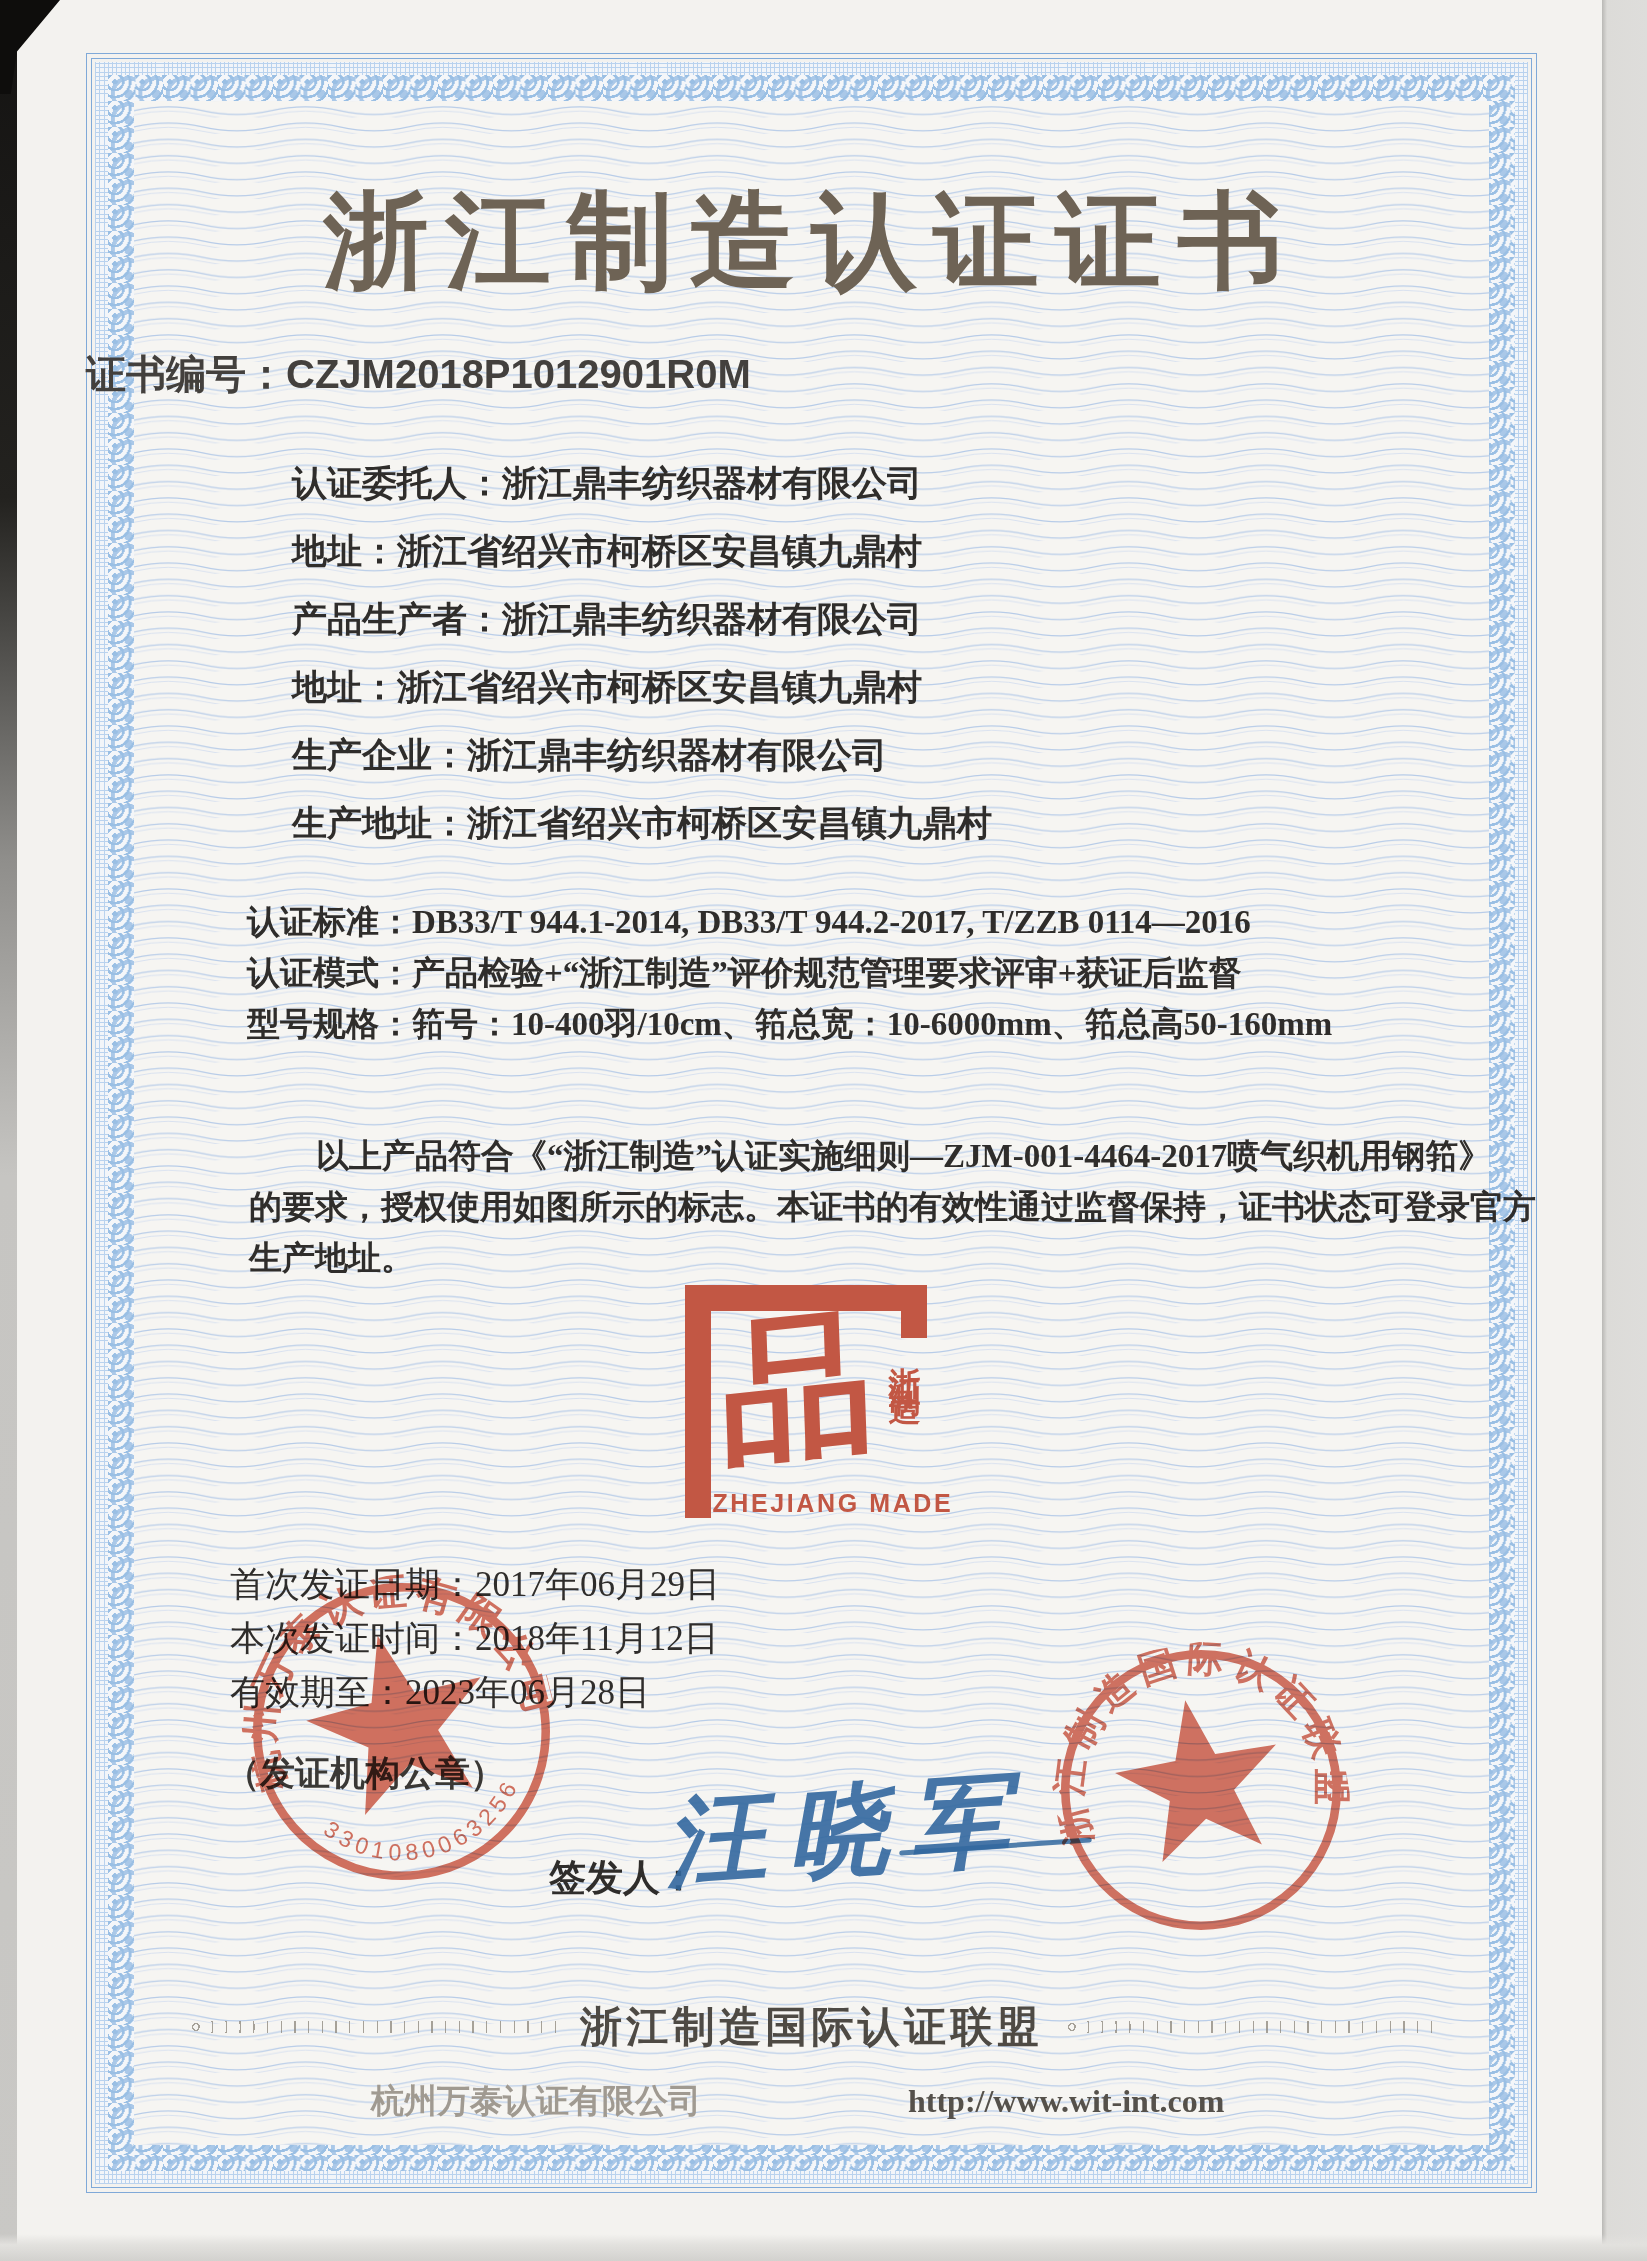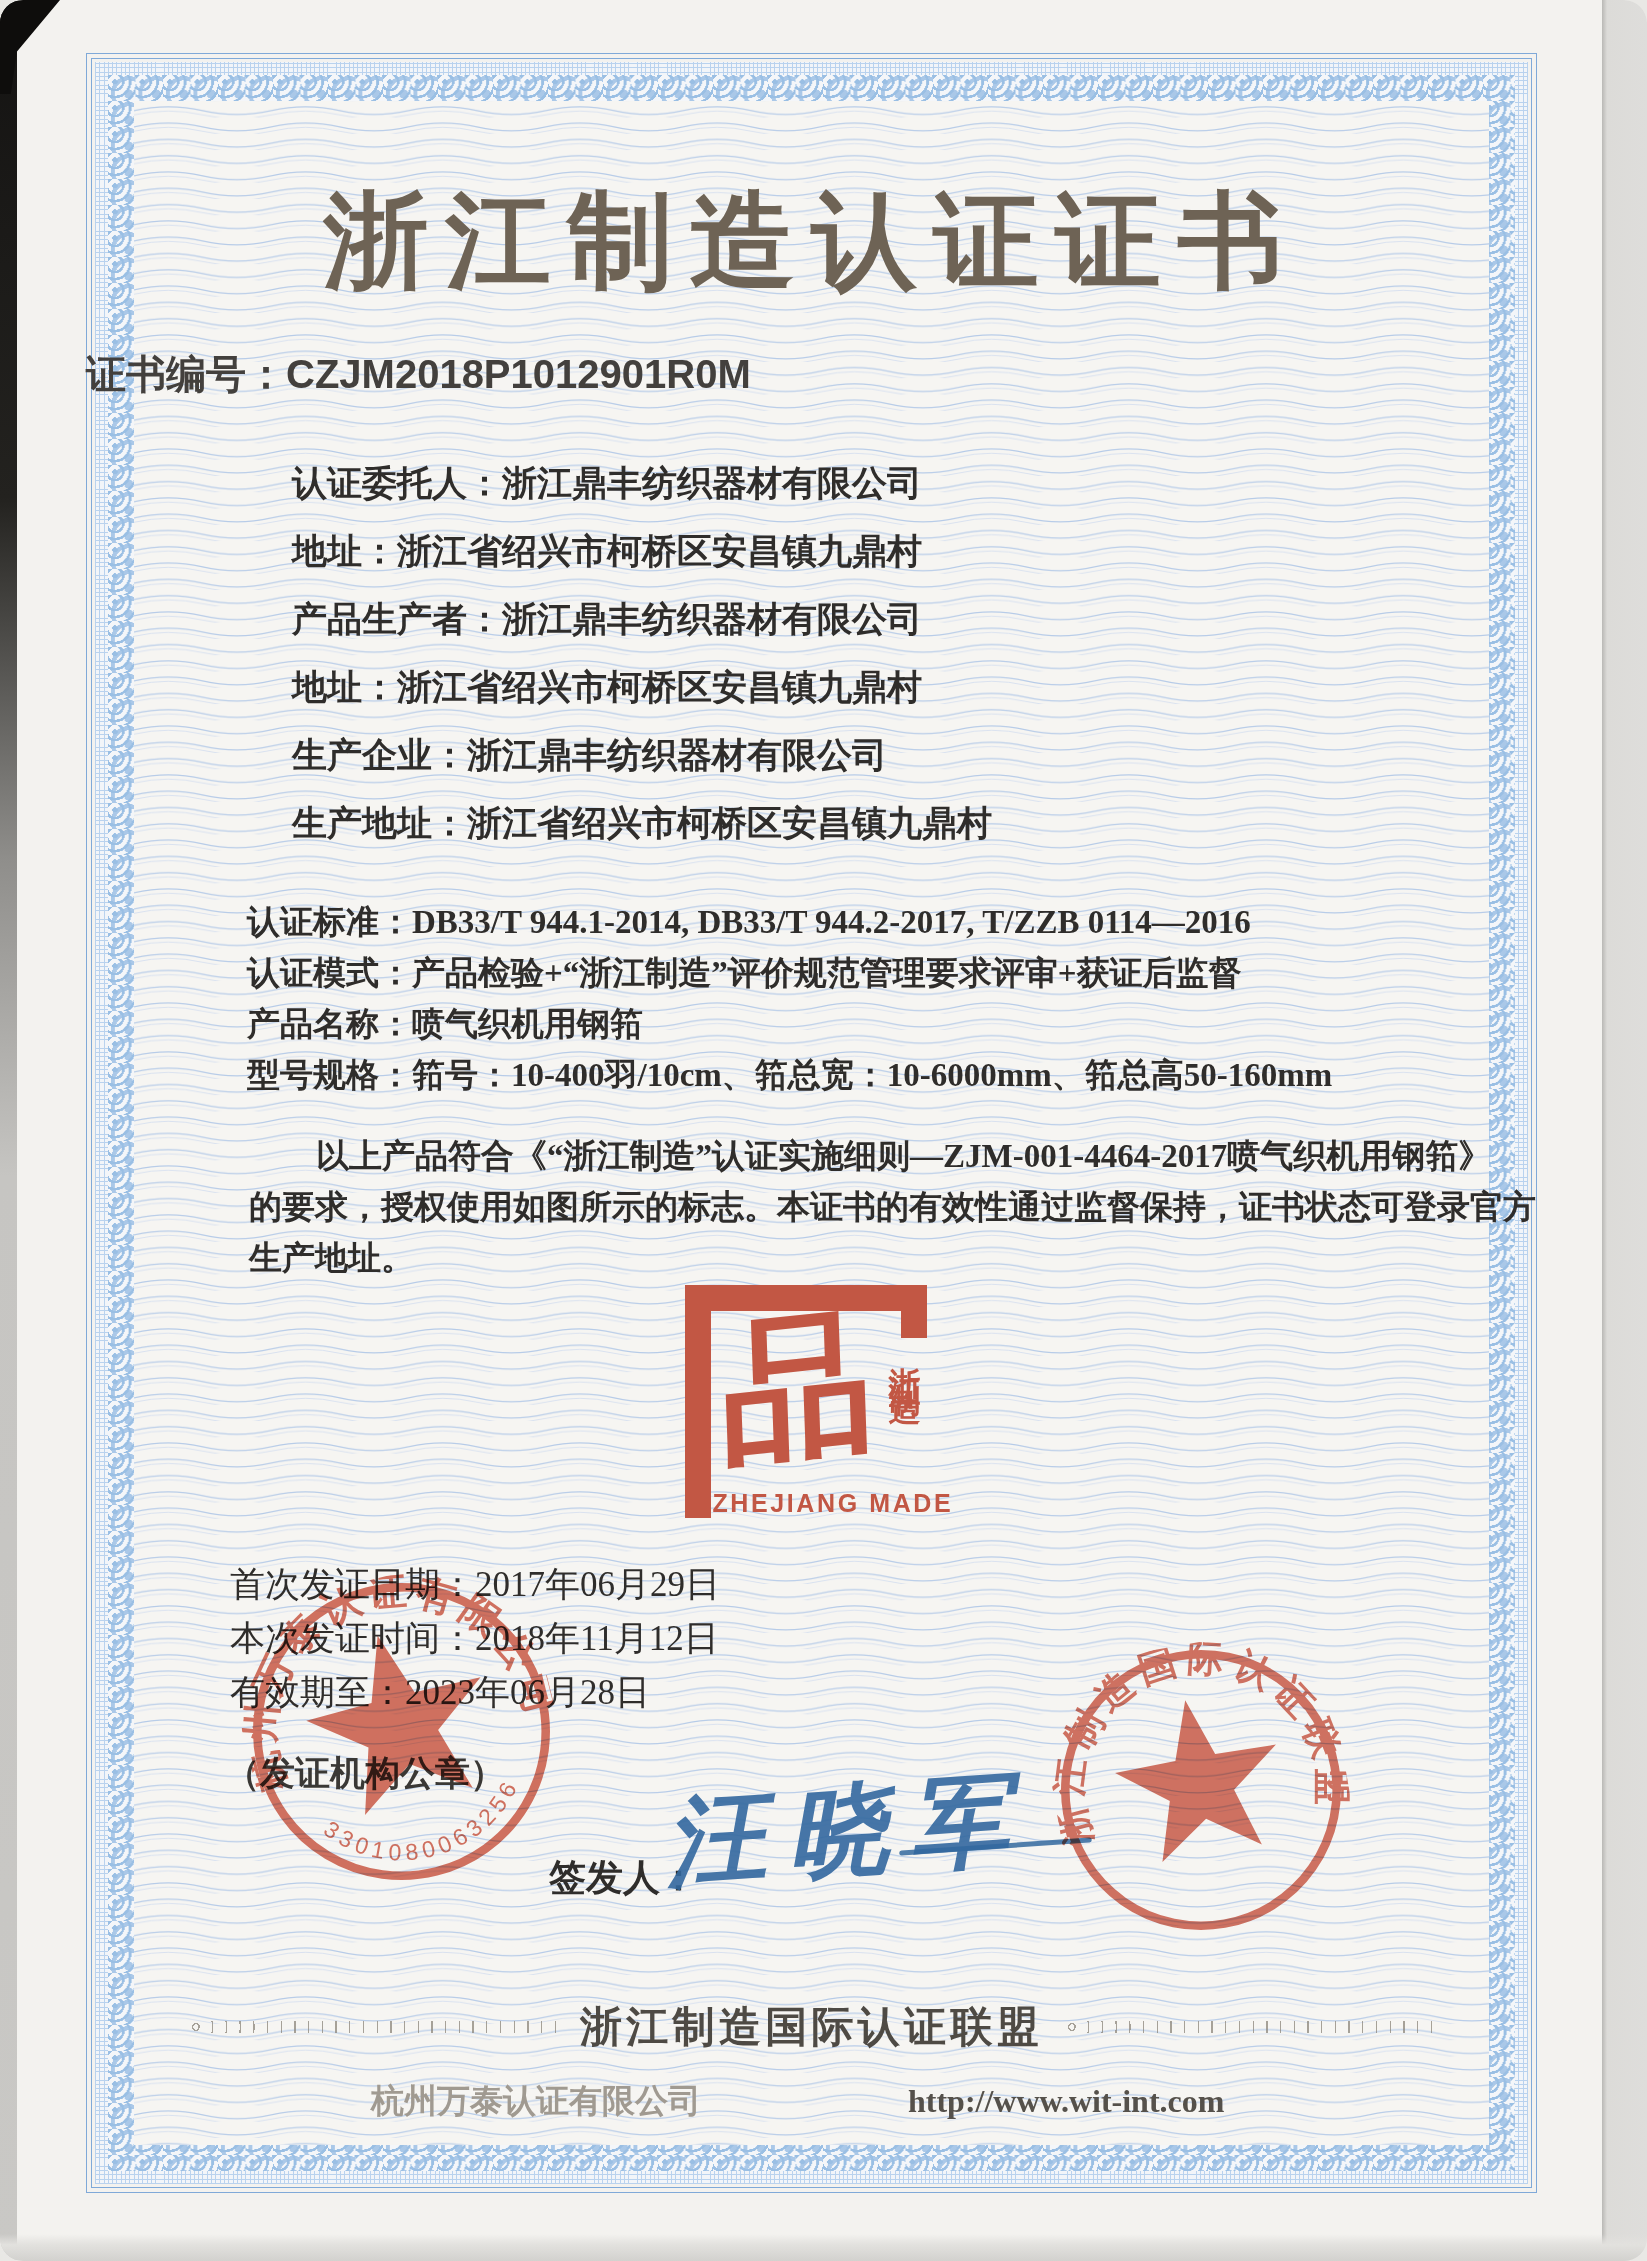--- a/index.html
+++ b/index.html
@@ -1,17 +1,17 @@
 <!DOCTYPE html>
 <html style="font-size:13.7px"><head>
 <meta charset="utf-8">
 <style>
   html,body{margin:0;padding:0;background:#e9e8e5;}
   .page{position:relative;width:1647px;height:2261px;background:#f3f2ef;overflow:hidden;
-        font-family:"Liberation Serif","DejaVu Serif",serif;color:#2f2d2b;border-radius:23px;}
+        font-family:"Liberation Serif","DejaVu Serif",serif;color:#2f2d2b;}
 
   
   .edge-left{position:absolute;left:0;top:0;width:17px;height:2261px;
     background:linear-gradient(180deg,#141312 0%,#23221f 22%,#8f8e8b 38%,#c6c5c2 52%,#c9c8c5 100%);}
   .edge-corner{position:absolute;left:0;top:0;width:60px;height:94px;background:#0e0d0c;
     clip-path:polygon(0 0,100% 0,28% 55%,18% 100%,0 100%);}
   .edge-right{position:absolute;right:0;top:0;width:45px;height:2261px;
     background:linear-gradient(90deg,#b9b8b5 0,#dcdbd8 5.1px,#dedddb 100%);}
   .edge-bottom{position:absolute;left:0;bottom:0;width:1647px;height:27.5px;
     background:linear-gradient(180deg,rgba(0,0,0,0) 0,#e2e1de 40%,#d2d1ce 100%);}
@@ -113,21 +113,20 @@
     <div>地址：浙江省绍兴市柯桥区安昌镇九鼎村</div>
     <div>产品生产者：浙江鼎丰纺织器材有限公司</div>
     <div>地址：浙江省绍兴市柯桥区安昌镇九鼎村</div>
     <div>生产企业：浙江鼎丰纺织器材有限公司</div>
     <div>生产地址：浙江省绍兴市柯桥区安昌镇九鼎村</div>
   </div>
 
   <div class="abs detail-block">
     <div>认证标准：DB33/T 944.1-2014, DB33/T 944.2-2017, T/ZZB 0114—2016</div>
     <div>认证模式：产品检验+“浙江制造”评价规范管理要求评审+获证后监督</div>
-    <div>产品名称：喷气织机用钢筘</div>
     <div>型号规格：筘号：10-400羽/10cm、筘总宽：10-6000mm、筘总高50-160mm</div>
   </div>
 
   <div class="abs statement">
     <div class="indent">以上产品符合《“浙江制造”认证实施细则—ZJM-001-4464-2017喷气织机用钢筘》</div>
     <div>的要求，授权使用如图所示的标志。本证书的有效性通过监督保持，证书状态可登录官方</div>
     <div>生产地址。</div>
   </div>
 
   <div class="abs logo">

